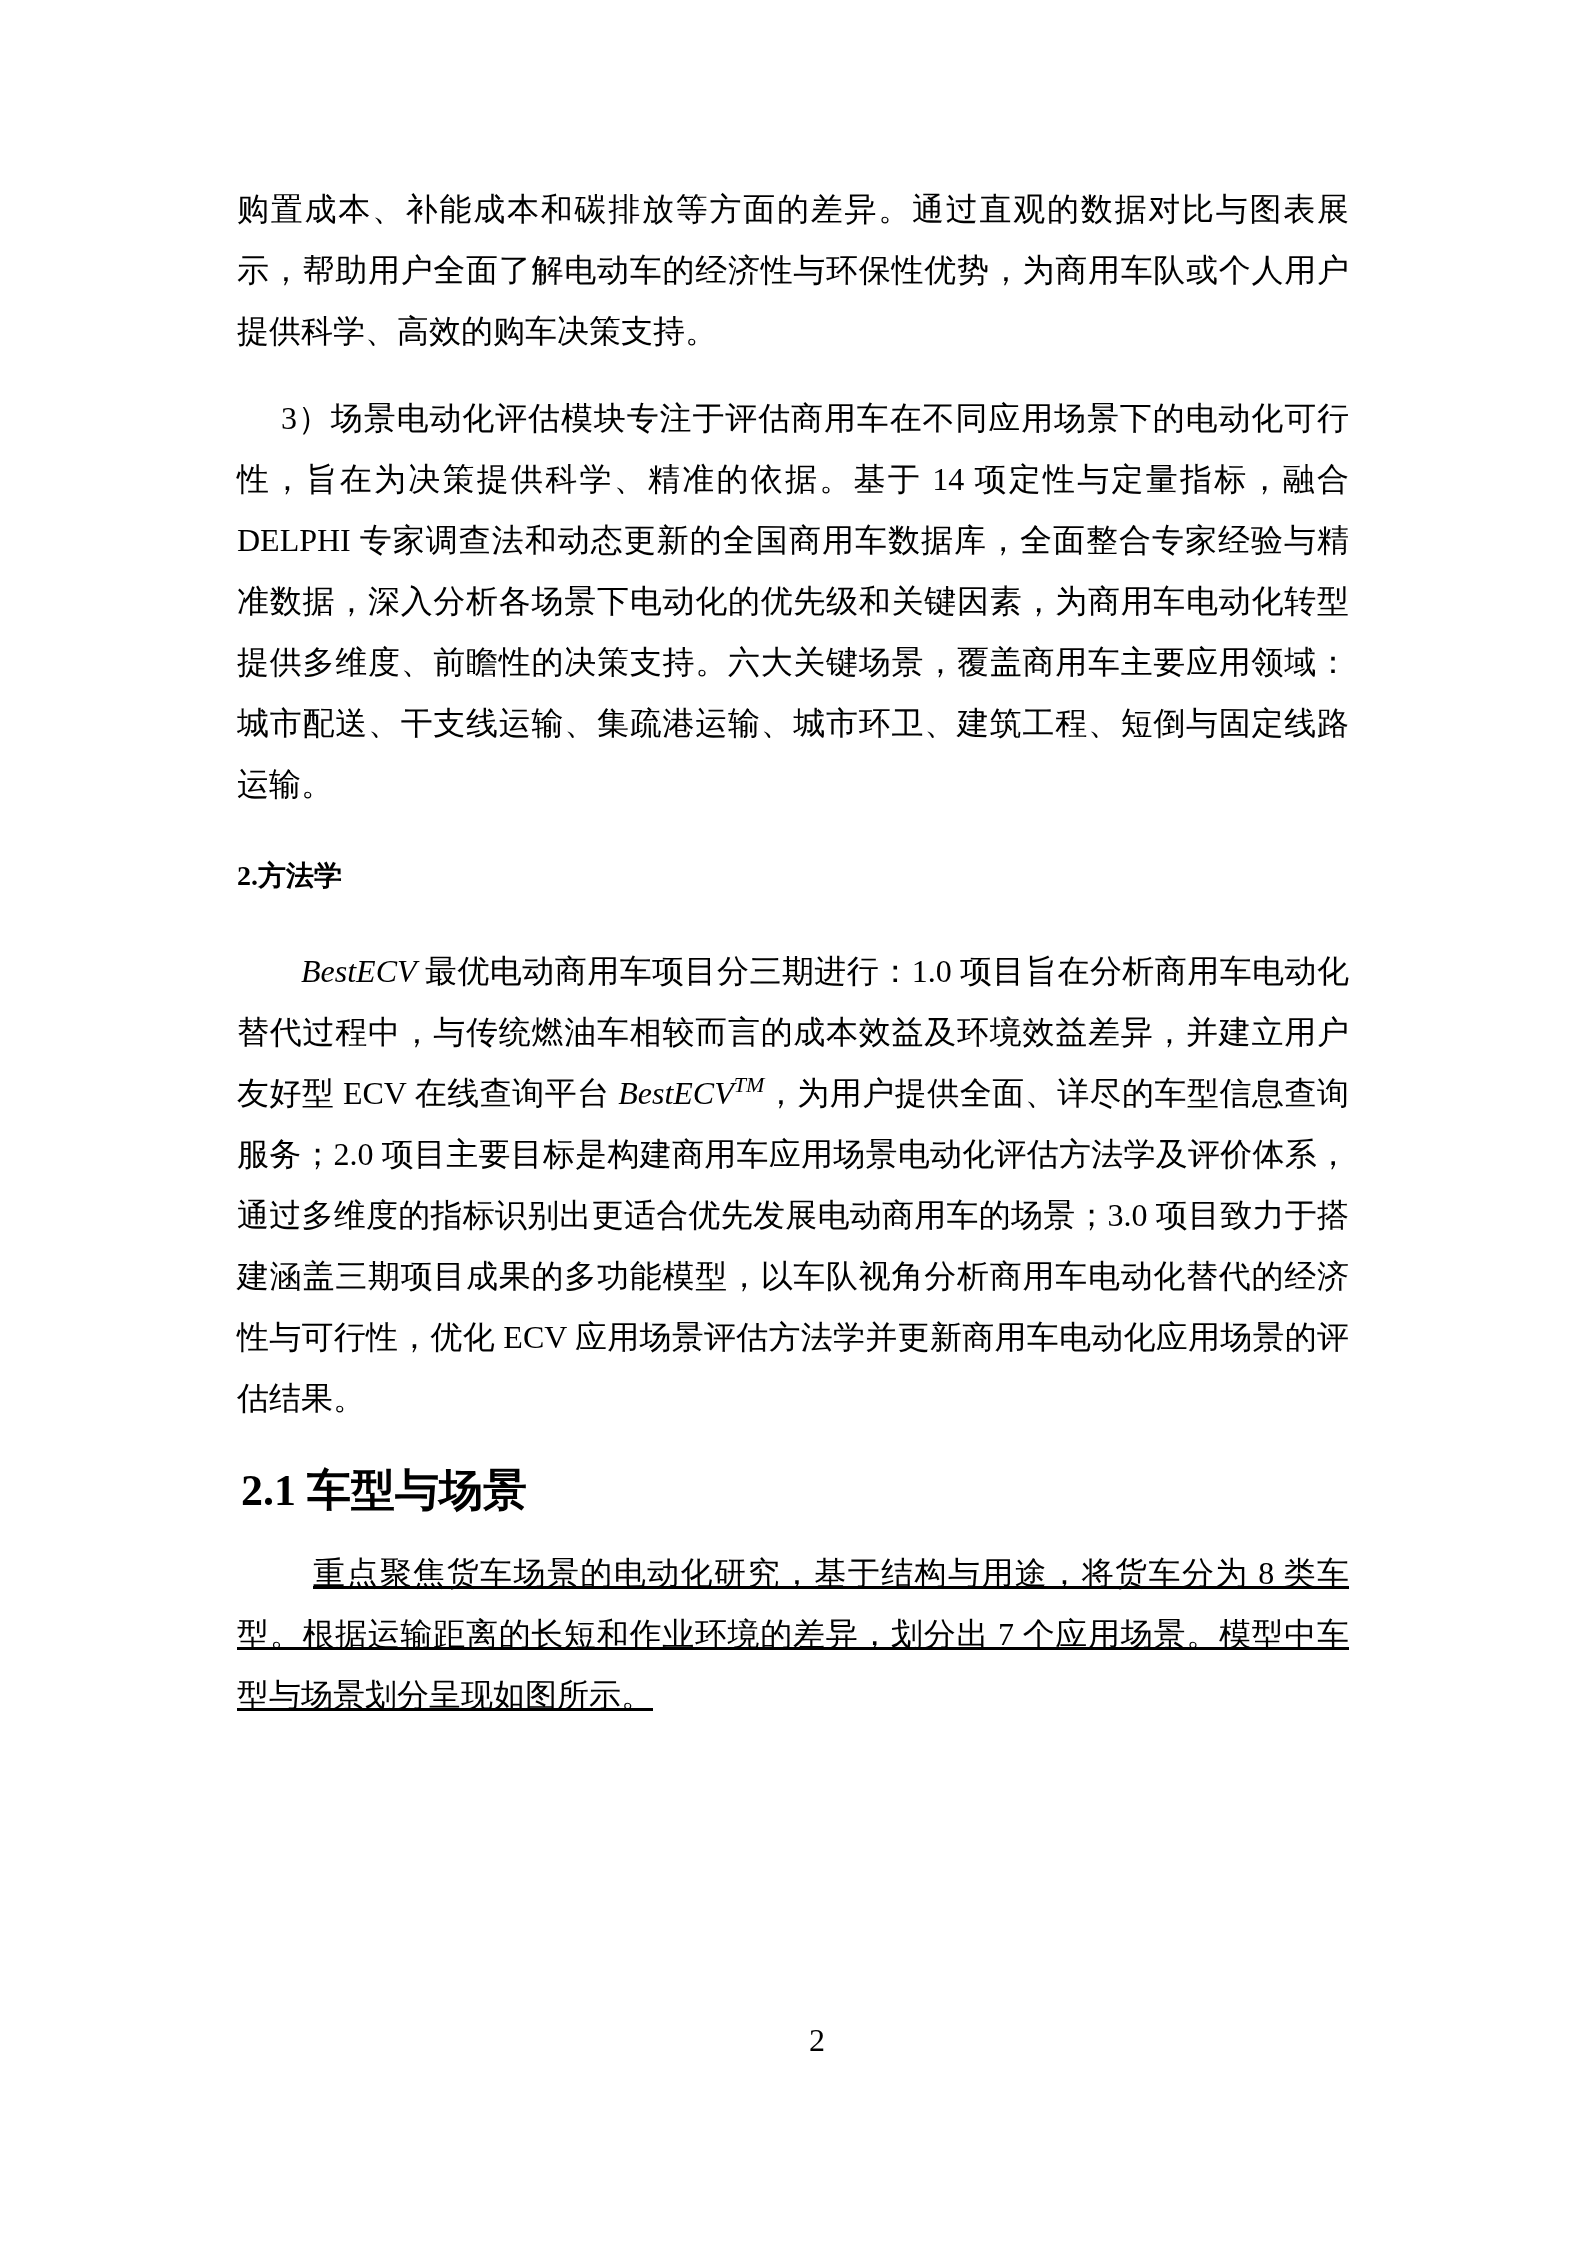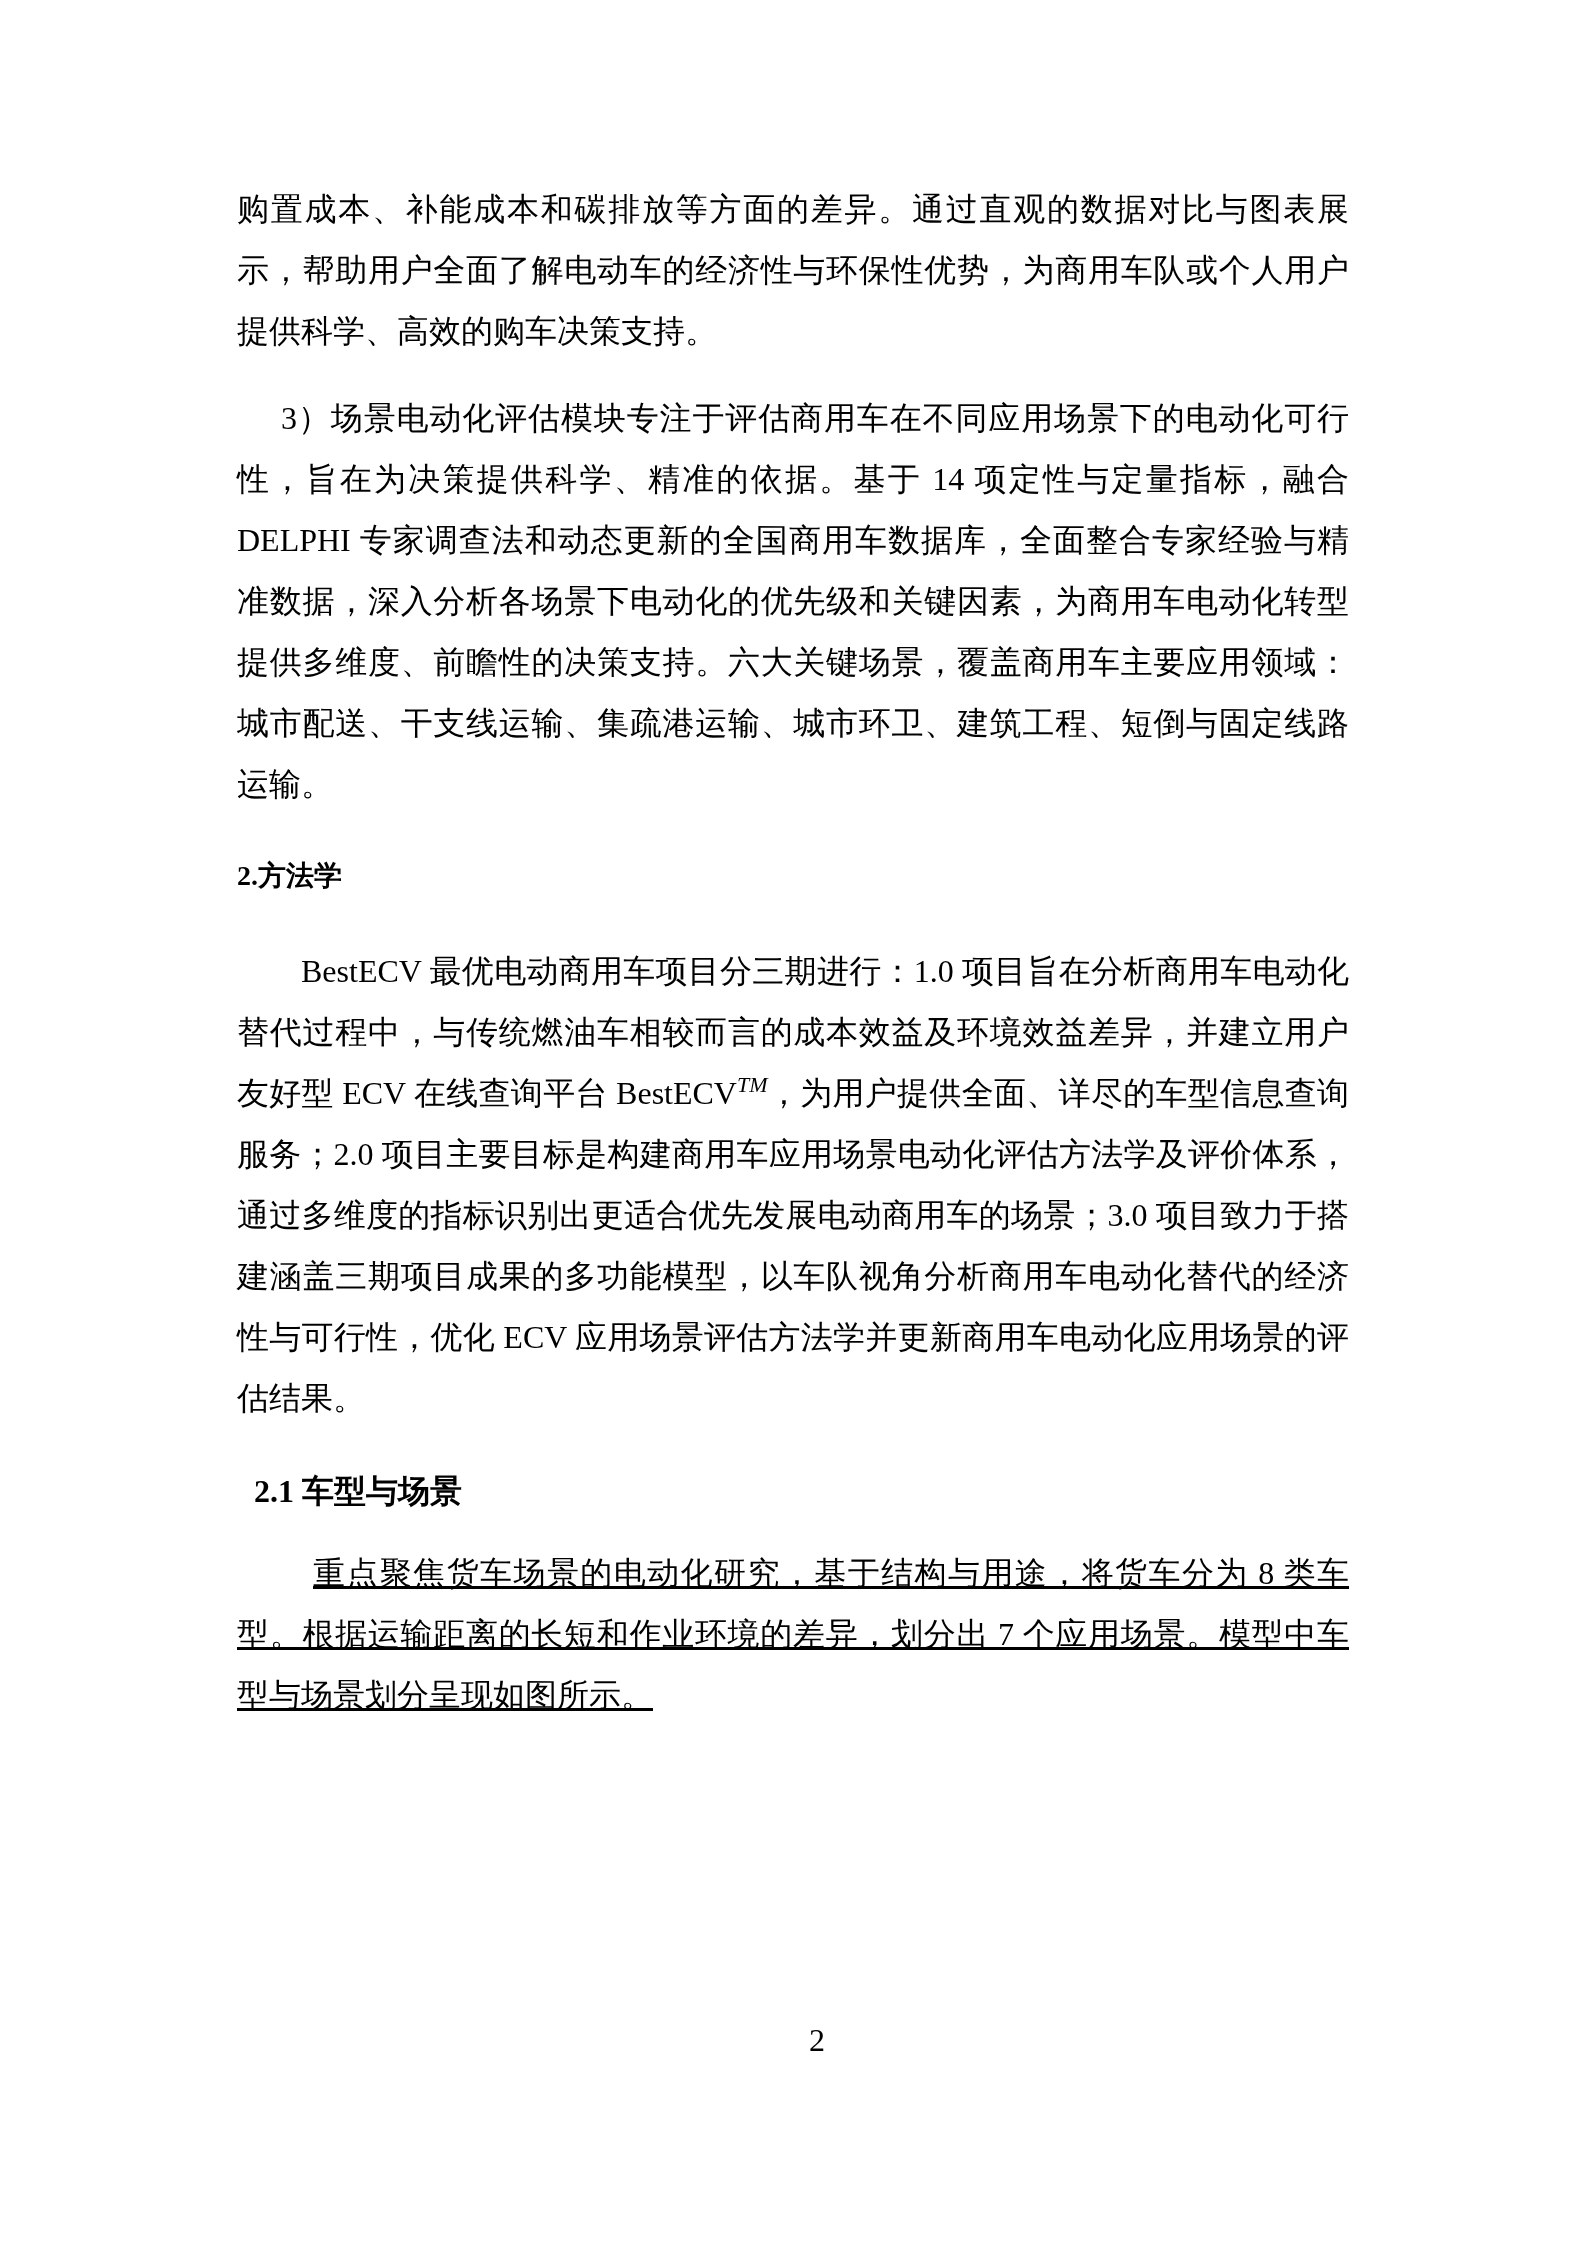--- a/index.html
+++ b/index.html
@@ -22,34 +22,34 @@
     text-align:justify;
   }
   .content p {
     margin:0 12px 26px 0;
     text-indent:64px;
   }
   p.continuation { text-indent:0; }
   p.indent-sm { text-indent:44px; }
   p.indent-lg { text-indent:76px;text-decoration:underline; }
   .lead-bold { font-weight:normal; }
-  .brand { }
+  .brand { font-style:italic; }
   h2.sec {
     font-size:28px;
     line-height:50px;
     font-weight:bold;
     margin:0 0 40px 0;
     padding-top:10px;
     text-align:left;
   }
   h3.subsec {
-    font-size:32px;
+    font-size:44px;
     line-height:44px;
     font-weight:bold;
-    margin:0 0 30px 17px;
+    margin:0 0 30px 4px;
     padding-top:14px;
     text-align:left;
   }
   sup.tm {
     font-size:22px;
     font-style:italic;
     line-height:0;
     vertical-align:super;
   }
   .pageno {

